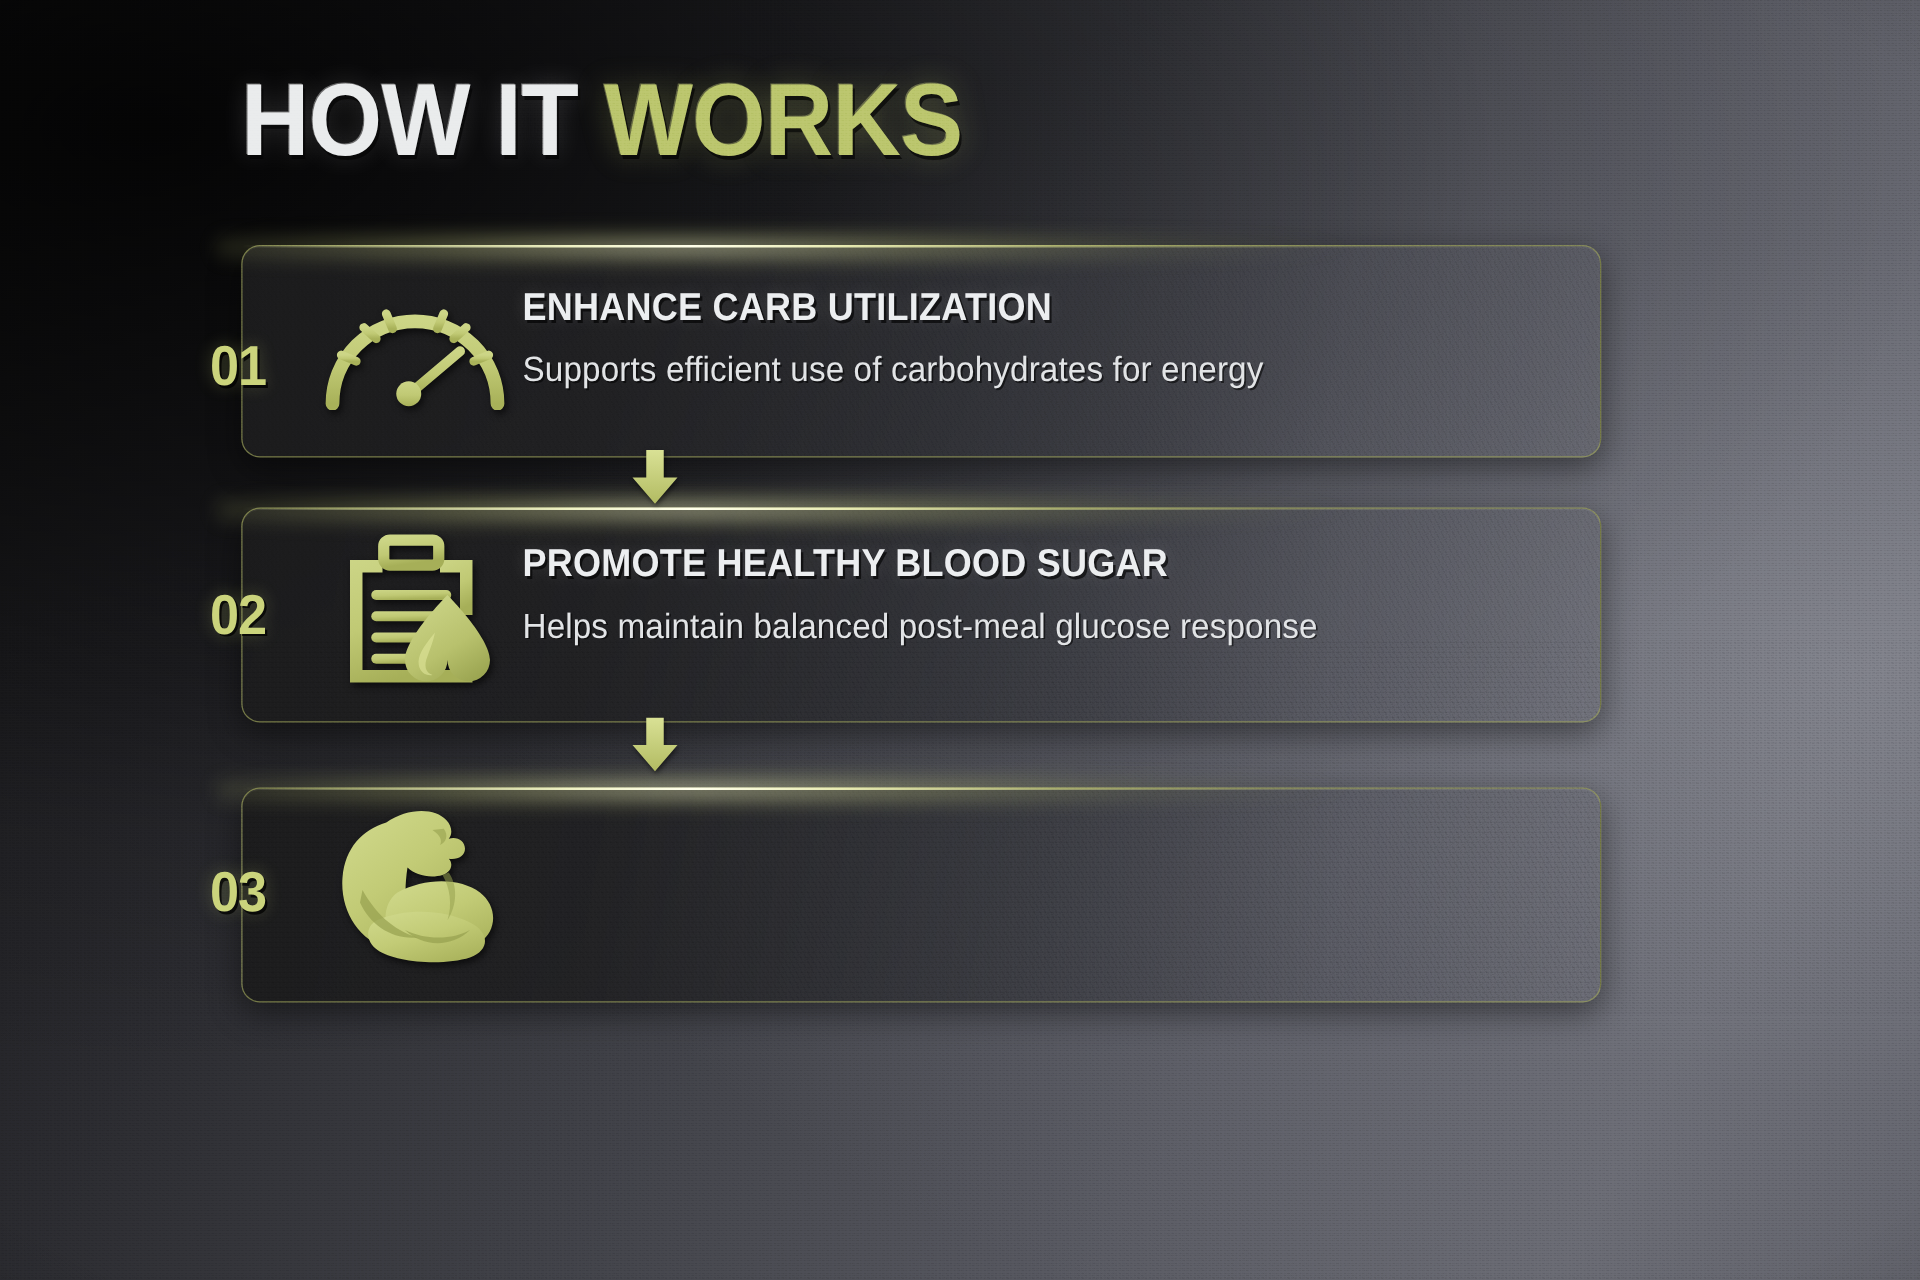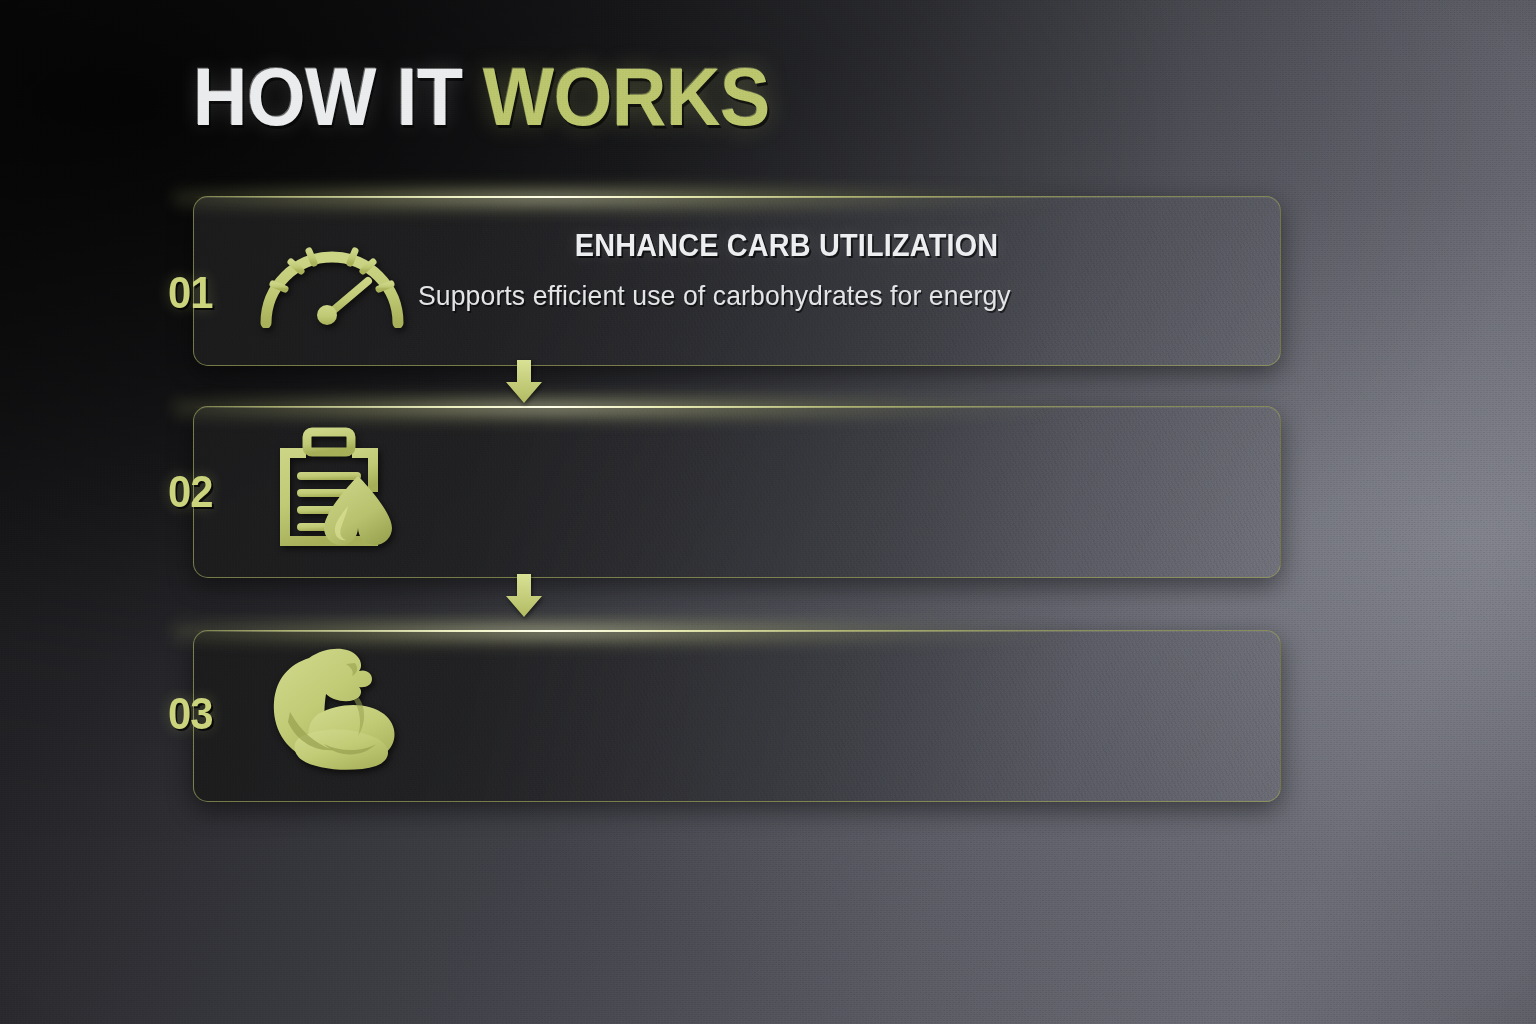--- a/index.html
+++ b/index.html
@@ -147,21 +147,21 @@
   .icon{
     position:absolute;
     z-index:7;
     filter:drop-shadow(2px 3px 3px rgba(0,0,0,.6));
   }
   #icon1{ left:254px; top:228px; width:156px; height:100px; }
   #icon2{ left:260px; top:424px; width:138px; height:132px; }
   #icon3{ left:256px; top:640px; width:152px; height:132px; }
 
   
-  .txt{ position:absolute; z-index:7;text-align:right; }
+  .txt{ position:absolute; z-index:7; }
   .head{
     font-size:31px; font-weight:bold;
     color:#eceef0;
     letter-spacing:.2px;
     white-space:nowrap;
     transform:scaleX(.93);
     transform-origin:left top;
     text-shadow:
       2px 2px 0 rgba(0,0,0,.62),
       0 0 16px rgba(255,255,255,.13);
@@ -288,20 +288,24 @@
       <rect x="37" y="82" width="56" height="8" rx="4" fill="url(#gIc2)"></rect>
       <rect x="37" y="99" width="44" height="8" rx="4" fill="url(#gIc2)"></rect>
 
       <path d="M98 52 C98 52 132 86 132 104 A17 17 0 0 1 98 104 C98 104 98 52 98 52
                C98 52 64 86 64 104 A17 17 0 0 0 98 104 Z" fill="url(#gDrop)"></path>
       <path d="M88 82 C78 94 74 101 75 108 C76 114 81 117 86 116
                C80 114 79 108 82 101 C84 95 87 88 88 82 Z" fill="#e3ea9f" opacity="0.55"></path>
     </svg>
   </div>
 
+  <div class="txt" id="txt2">
+    <div class="head">PROMOTE HEALTHY BLOOD SUGAR</div>
+    <div class="sub">Helps maintain balanced post-meal glucose response</div>
+  </div>
 
   <div class="arrow" id="arrow2">
     <svg viewBox="0 0 44 44" width="44" height="44">
       <path d="M15 0 L29 0 L29 22 L40 22 L22 43 L4 22 L15 22 Z" fill="url(#gAr)"></path>
     </svg>
   </div>
 
   <div class="card" id="card3"></div>
   <div class="streak" id="streak3">
     <div class="halo"></div>

